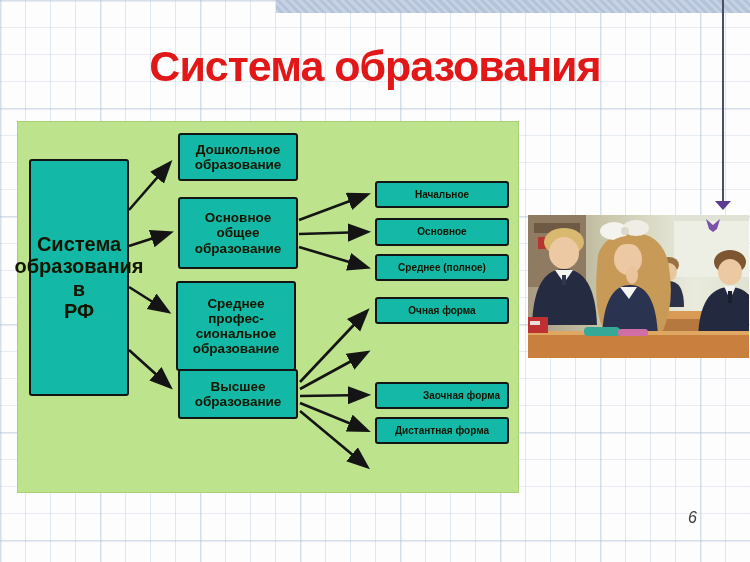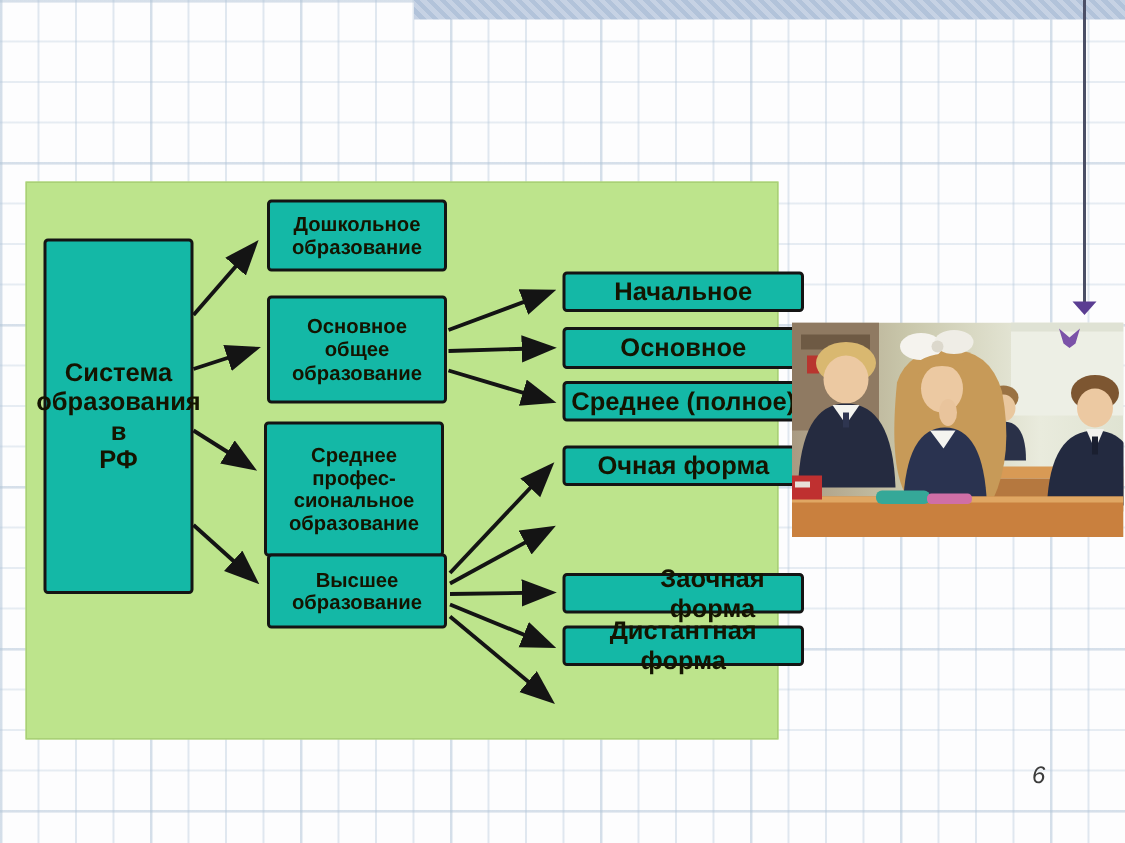--- a/index.html
+++ b/index.html
@@ -32,47 +32,48 @@
     position:absolute;left:17px;top:121px;width:502px;height:372px;
     background:#bde48c;border:1px solid #a9d077;box-sizing:border-box;
   }
   .arrows{position:absolute;left:0;top:0;width:502px;height:372px;}
   .box{
     position:absolute;background:#14b8a6;border:2.5px solid #141414;border-radius:3px;
     box-sizing:border-box;display:flex;align-items:center;justify-content:center;
     color:#141400;font-weight:bold;text-align:center;line-height:1.12;
   }
   .box span{white-space:pre-line;}
-  .box-root{left:11px;top:37px;width:100px;height:237px;font-size:17px;}
+  .box-root{left:11px;top:37px;width:100px;height:237px;font-size:20px;}
   .box-l1{left:160px;width:120px;font-size:13.5px;}
   .b-dosh{top:11px;height:48px;}
   .b-osn-obsh{top:75px;height:72px;}
   .b-sred-prof{left:158px;top:159px;height:90px;}
   .b-vyssh{top:247px;height:50px;}
-  .box-l2{left:357px;width:161px;font-size:17px;}
+  .box-l2{left:357px;width:134px;font-size:10px;}
   .r-nach{top:59px;height:27px;}
   .r-osn{top:96px;height:28px;}
   .r-sred{top:132px;height:27px;}
   .r-och{top:175px;height:27px;}
   .r-ochzaoch{top:212px;height:38px;line-height:1.05;}
   .r-zaoch{top:260px;height:27px;padding-left:39px;}
   .r-dist{top:295px;height:27px;text-align:center;}
   .r-ekst{top:332px;height:28px;}
   .photo{position:absolute;left:528px;top:215px;width:221px;height:143px;}
   .page-num{position:absolute;left:688px;top:509px;font-size:16px;color:#3c3c3c;font-style:italic;}
 </style>
 </head>
 <body>
 
 <div id="slide">
 
   <div class="top-bar"></div>
   <div class="v-line"></div>
   <div class="v-line-tip"></div>
 
+  <div class="title">Система образования</div>
 
   <div class="panel">
 
     <svg class="arrows" viewBox="0 0 502 372">
       <defs>
         <marker id="ah" markerWidth="9" markerHeight="8" refX="7" refY="3.5" orient="auto">
           <path d="M0,0 L9,3.5 L0,7 Z" fill="#141414"></path>
         </marker>
       </defs>
       <g stroke="#141414" stroke-width="2.6" marker-end="url(#ah)">

